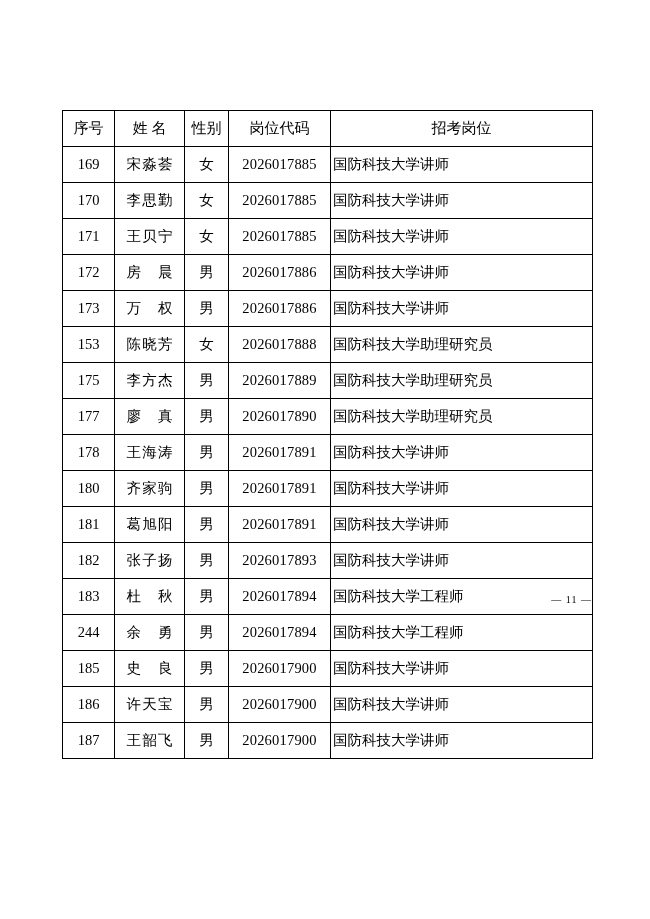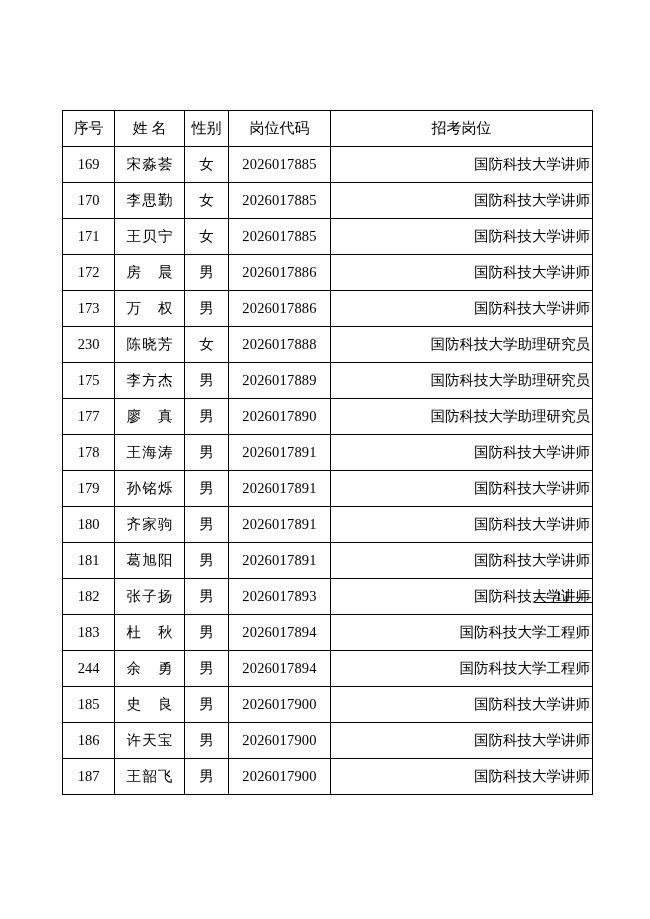--- a/index.html
+++ b/index.html
@@ -53,36 +53,35 @@
   td.name {
     text-align: center;
     margin-left: 32px;
   }
   td.code {
     text-align: center;
     font-family: "Liberation Serif", "DejaVu Serif", serif;
     letter-spacing: 0.2px;
   }
   td.post {
-    text-align: right;
+    text-align: left;
     padding-left: 6px;
   }
   .name-inner {
     display: inline-block;
     text-align: justify;
     text-align-last: justify;
     min-width: 46px;
   }
   .footer {
     position: absolute;
     right: 58px;
     bottom: 62px;
-    font-size: 15px;
+    font-size: 10px;
     letter-spacing: 1px;
-    text-decoration: underline;
   }
 </style>
 </head>
 <body>
 
 <div class="page">
 
   <table class="roster">
     <colgroup>
       <col class="c-seq">
@@ -130,21 +129,21 @@
         <td class="post">国防科技大学讲师</td>
       </tr>
       <tr>
         <td class="seq">173</td>
         <td class="name"><span class="name-inner">万  权</span></td>
         <td class="gender">男</td>
         <td class="code">2026017886</td>
         <td class="post">国防科技大学讲师</td>
       </tr>
       <tr>
-        <td class="seq">230</td>
+        <td class="seq">153</td>
         <td class="name"><span class="name-inner">陈晓芳</span></td>
         <td class="gender">女</td>
         <td class="code">2026017888</td>
         <td class="post">国防科技大学助理研究员</td>
       </tr>
       <tr>
         <td class="seq">175</td>
         <td class="name"><span class="name-inner">李方杰</span></td>
         <td class="gender">男</td>
         <td class="code">2026017889</td>
@@ -158,27 +157,20 @@
         <td class="post">国防科技大学助理研究员</td>
       </tr>
       <tr>
         <td class="seq">178</td>
         <td class="name"><span class="name-inner">王海涛</span></td>
         <td class="gender">男</td>
         <td class="code">2026017891</td>
         <td class="post">国防科技大学讲师</td>
       </tr>
       <tr>
-        <td class="seq">179</td>
-        <td class="name"><span class="name-inner">孙铭烁</span></td>
-        <td class="gender">男</td>
-        <td class="code">2026017891</td>
-        <td class="post">国防科技大学讲师</td>
-      </tr>
-      <tr>
         <td class="seq">180</td>
         <td class="name"><span class="name-inner">齐家驹</span></td>
         <td class="gender">男</td>
         <td class="code">2026017891</td>
         <td class="post">国防科技大学讲师</td>
       </tr>
       <tr>
         <td class="seq">181</td>
         <td class="name"><span class="name-inner">葛旭阳</span></td>
         <td class="gender">男</td>

